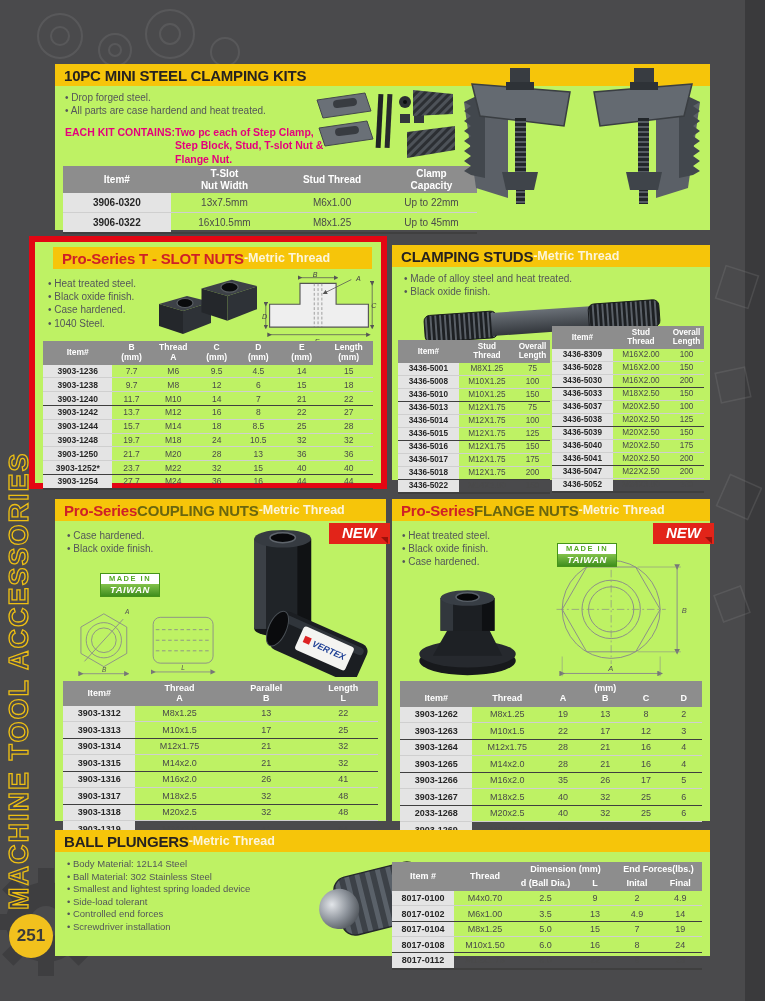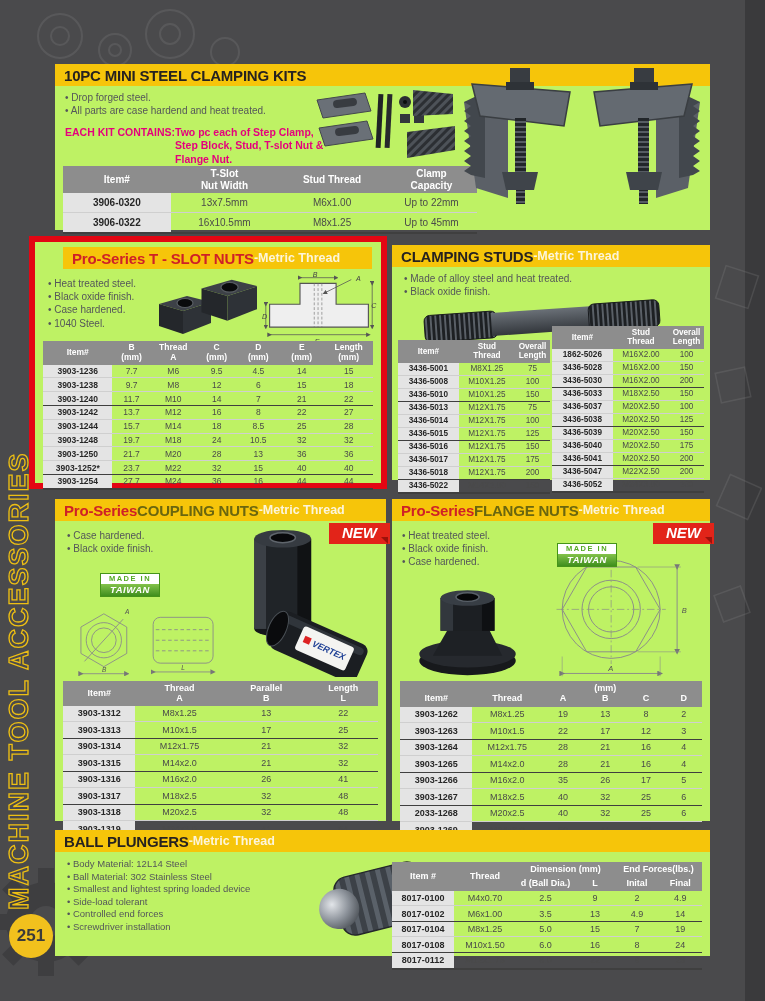--- a/index.html
+++ b/index.html
@@ -193,21 +193,21 @@
             <td>16x10.5mm</td>
             <td>M8x1.25</td>
             <td>Up to 45mm</td>
           </tr>
         </tbody>
     </table>
   </div>
 </div>
 
 <div class="sec" style="left:29px;top:236px;width:346px;height:241px;border:6px solid #e30613;">
-  <div class="secbar" style="margin:5px 9px 0 28px;">
+  <div class="secbar" style="margin:5px 9px 0 18px;">
     <span class="t-red">Pro-Series T - SLOT NUTS</span>
     <span class="t-sub">-Metric Thread</span>
   </div>
   <ul class="blist" style="position:absolute;left:13px;top:35px;font-size:10px;">
       <li>Heat treated steel.</li>
       <li>Black oxide finish.</li>
       <li>Case hardened.</li>
       <li>1040 Steel.</li>
     </ul>
 
@@ -474,21 +474,21 @@
           <tr>
             <th>Item#</th>
             <th>Stud
 Thread</th>
             <th>Overall
 Length</th>
           </tr>
         </thead>
       <tbody>
           <tr>
-            <td>1862-5026</td>
+            <td>3436-8309</td>
             <td>M16X2.00</td>
             <td>100</td>
           </tr>
           <tr>
             <td>3436-5028</td>
             <td>M16X2.00</td>
             <td>150</td>
           </tr>
           <tr class="gend">
             <td>3436-5030</td>

